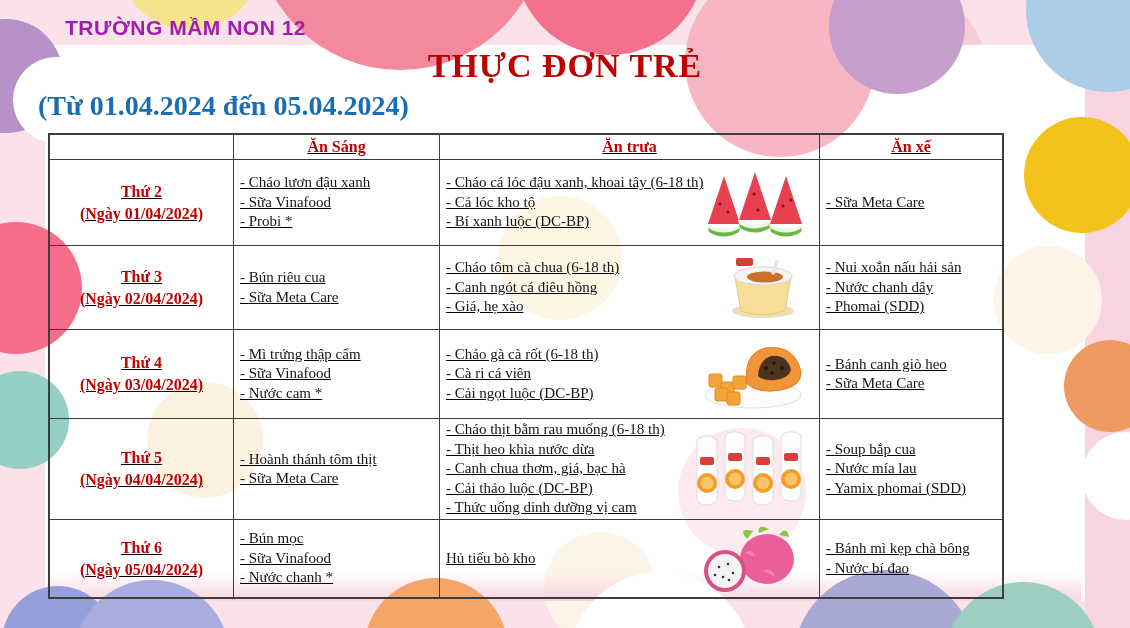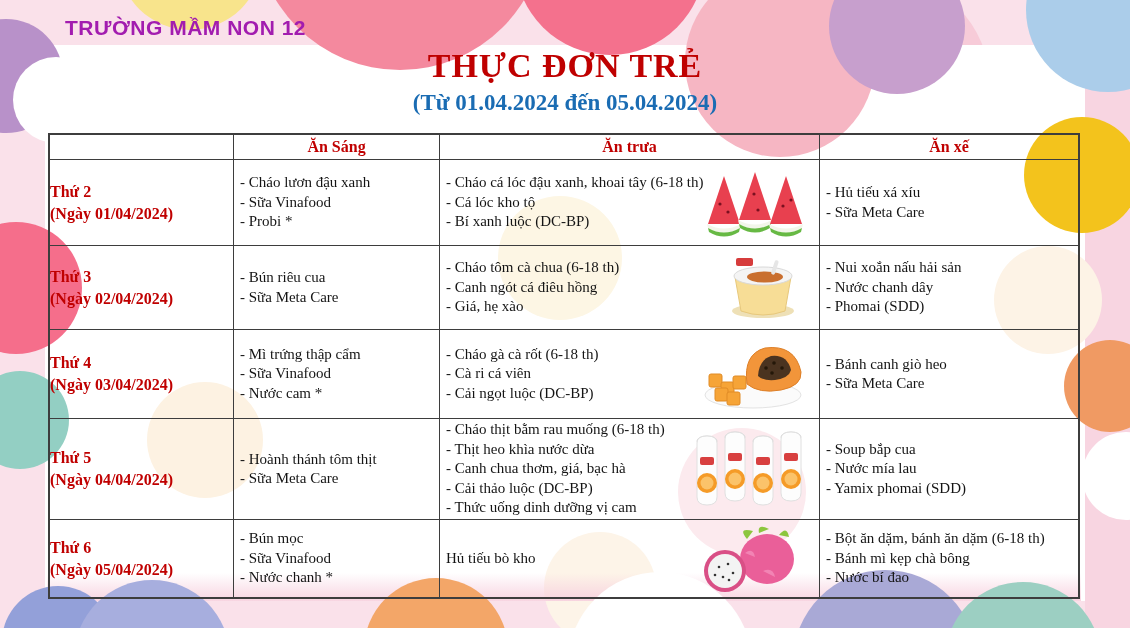--- a/index.html
+++ b/index.html
@@ -8,32 +8,32 @@
   .strip{position:absolute;right:0;top:0;width:45px;height:628px;background:#f8d5e1;z-index:0;}
   .dot{position:absolute;border-radius:50%;}
   .z1{z-index:1}.z3{z-index:3}
   .card{position:absolute;left:45px;top:45px;width:1040px;height:556px;background:#ffffff;z-index:2;}
   .fade{position:absolute;left:2px;top:528px;width:1034px;height:28px;
         background:linear-gradient(rgba(250,215,227,0),rgba(247,208,222,.9));}
   .school{position:absolute;left:65px;top:16px;z-index:6;color:#a21caf;
           font-family:"Liberation Sans",sans-serif;font-weight:bold;font-size:21px;letter-spacing:.5px;}
   .title{position:absolute;left:45px;top:47px;width:1040px;text-align:center;z-index:6;
          color:#bf0000;font-weight:bold;font-size:34px;letter-spacing:1px;}
-  .subtitle{position:absolute;left:45px;top:90px;width:1040px;text-align:center;z-index:6;
-         color:#1a6cb3;font-weight:bold;font-size:23px;}
-  .menu-table{position:absolute;left:48px;top:133px;width:1032px;height:466px;z-index:4;
+  .subtitle{position:absolute;left:38px;top:90px;width:1040px;z-index:6;
+         color:#1a6cb3;font-weight:bold;font-size:28px;}
+  .menu-table{position:absolute;left:48px;top:133px;width:956px;height:466px;z-index:4;
          display:grid;grid-template-columns:184px 206px 380px 1fr;
          grid-template-rows:25px 86px 84px 89px 101px 1fr;
-         border:2px solid #3d3d3d;box-sizing:border-box;}
+         border:2px solid #3d3d3d;box-sizing:border-box;text-decoration:underline;}
   .th,.td{border-right:1px solid #3d3d3d;border-bottom:1px solid #3d3d3d;box-sizing:border-box;}
   .th{display:flex;align-items:center;justify-content:center;
       font-weight:bold;font-size:16px;color:#c00000;}
   .td{position:relative;}
   .no-r{border-right:none}.no-b{border-bottom:none}
-  .day{display:flex;flex-direction:column;align-items:flex-start;justify-content:center;
+  .day{display:flex;flex-direction:column;align-items:center;justify-content:center;
        text-align:center;color:#c00000;font-weight:bold;font-size:16px;line-height:22px;}
   .list{display:flex;flex-direction:column;justify-content:center;height:100%;
         padding-left:6px;font-size:15px;color:#141414;}
   .line{line-height:19.5px;white-space:nowrap;}
   .food{position:absolute;right:14px;top:50%;transform:translateY(-50%);line-height:0;}
 </style>
 </head>
 <body>
 
 <div class="stage">
@@ -120,21 +120,20 @@
             <path d="M2,52 Q19,61 36,52 L35,56 Q19,65 3,56 Z" fill="#f2f6ea"></path>
             <path d="M3,56 Q19,65 35,56 L34,60 Q19,69 4,60 Z" fill="#67b944"></path>
             <circle cx="16" cy="34" r="1.6" fill="#7a1020"></circle>
               <circle cx="24" cy="28" r="1.6" fill="#7a1020"></circle>
           </g>
         </svg>
       </span>
     </div>
     <div class="td no-r">
         <div class="list">
-          <div class="line">- Hủ tiếu xá xíu</div>
           <div class="line">- Sữa Meta Care</div>
         </div>
       </div>
 
     <div class="td day">
       <div>Thứ 3</div>
       <div>(Ngày 02/04/2024)</div>
     </div>
     <div class="td">
         <div class="list">
@@ -298,20 +297,19 @@
             <circle cx="33" cy="41" r="1.3" fill="#333"></circle>
           <circle cx="38" cy="50" r="1.3" fill="#333"></circle>
             <circle cx="28" cy="54" r="1.3" fill="#333"></circle>
           <circle cx="20" cy="52" r="1.3" fill="#333"></circle>
             <circle cx="34" cy="57" r="1.3" fill="#333"></circle>
         </svg>
       </span>
     </div>
     <div class="td no-r no-b">
         <div class="list">
-          <div class="line">- Bột ăn dặm, bánh ăn dặm (6-18 th)</div>
           <div class="line">- Bánh mì kẹp chà bông</div>
           <div class="line">- Nước bí đao</div>
         </div>
       </div>
   </div>
 
 </div>
 
 </body></html>

